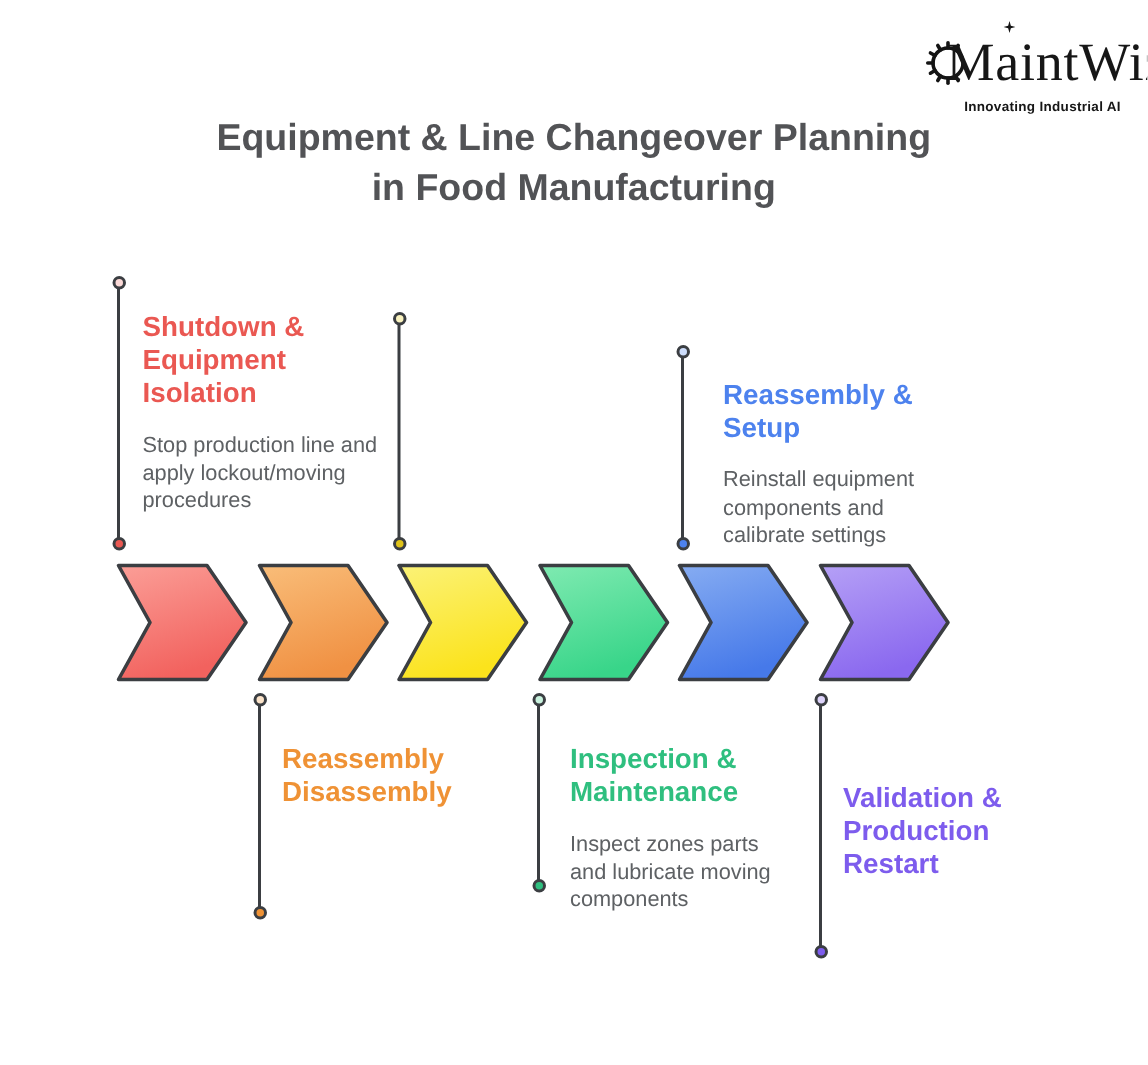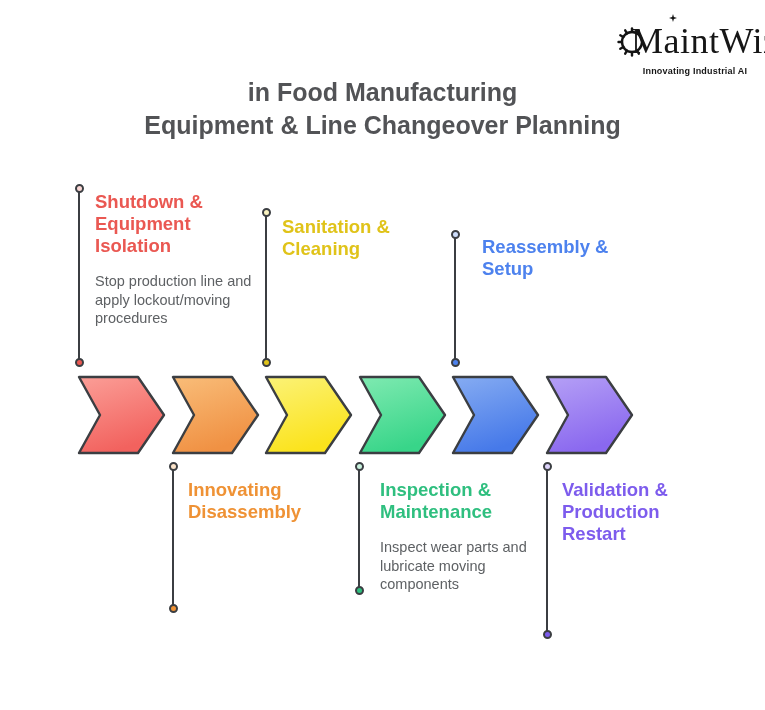--- a/index.html
+++ b/index.html
@@ -32,21 +32,21 @@
   
   .arrow{position:absolute;top:375px;width:90px;height:80px;}
   .arrow polygon{stroke:var(--outline,#3b3e42);stroke-width:2.4;stroke-linejoin:round;}
   .a0{left:77px}.a1{left:171px}.a2{left:264px}.a3{left:358px}.a4{left:451px}.a5{left:545px}
 
   
   .line{position:absolute;width:2.5px;background:var(--outline,#3b3e42);border-radius:2px;}
   .dot{position:absolute;width:5px;height:5px;border:2px solid var(--outline,#3b3e42);border-radius:50%;}
   .dot-top{background:var(--tint,#fff);}
   .dot-bottom{background:var(--c,#999);}
-  .step-text{position:absolute;}
+  .step-text{position:absolute;margin-top:16px;}
   .step-title{font-size:18.5px;line-height:22px;font-weight:700;color:var(--c,#444);margin:0 0 15px 0;}
   .step-desc{font-size:14.5px;line-height:18.5px;color:var(--muted-text,#5e6164);}
 
   .s0 .line{left:77.8px;top:188px;height:174px}
   .s0 .dot-top{left:75px;top:184px}
   .s0 .dot-bottom{left:75px;top:358px}
   .s0 .step-text{left:95px;top:191px;width:165px}
 
   .s1 .line{left:171.8px;top:466px;height:142px}
   .s1 .dot-top{left:169px;top:462px}
@@ -64,21 +64,21 @@
   .s3 .step-text{left:380px;top:479px;width:150px}
 
   .s4 .line{left:453.8px;top:234px;height:128px}
   .s4 .dot-top{left:451px;top:230px}
   .s4 .dot-bottom{left:451px;top:358px}
   .s4 .step-text{left:482px;top:236px;width:150px}
 
   .s5 .line{left:545.8px;top:466px;height:168px}
   .s5 .dot-top{left:543px;top:462px}
   .s5 .dot-bottom{left:543px;top:630px}
-  .s5 .step-text{left:562px;top:479px;width:145px}
+  .s5 .step-text{left:562px;top:505px;width:145px}
 </style>
 </head>
 <body>
 
 <div class="canvas" style="--outline: #3b3e42; --title-text: #525356; --muted-text: #5e6164; --logo-text: #161616;">
 
   <div class="logo">
     <svg class="gear-icon" width="36" height="44" viewBox="0 0 36 44">
       <g stroke="#141414" stroke-width="2.4" fill="none" stroke-linecap="round">
         <circle cx="16" cy="26" r="10"></circle>
@@ -94,22 +94,22 @@
       </g>
     </svg>
     <span class="logo-name">MaintWiz</span>
     <svg class="logo-sparkle" width="8" height="8" viewBox="0 0 8 8">
       <path d="M4 0 L4.9 3.1 L8 4 L4.9 4.9 L4 8 L3.1 4.9 L0 4 L3.1 3.1 Z" fill="#141414"></path>
     </svg>
     <div class="logo-tagline">Innovating Industrial AI</div>
   </div>
 
   <div class="title">
+    <div>Equipment &amp; Line Changeover Planning</div>
     <div>in Food Manufacturing</div>
-    <div>Equipment &amp; Line Changeover Planning</div>
   </div>
 
   <div>
     <div class="arrow a0" style="--c: #ea5852; --tint: #fbd9d7;">
       <svg width="90" height="80" viewBox="0 0 90 80">
         <defs>
             <linearGradient id="g0" x1="0" y1="0" x2="0.35" y2="1">
               <stop offset="0" stop-color="#fb9e97"></stop>
               <stop offset="1" stop-color="#f2625e"></stop>
             </linearGradient>
@@ -182,49 +182,49 @@
       <div class="step-title">Shutdown &amp; Equipment Isolation</div>
       <div class="step-desc">Stop production line and apply lockout/moving procedures</div>
     </div>
   </div>
 
   <div class="step s1" style="--c: #ef9235; --tint: #fbe3c9;">
     <div class="line"></div>
     <div class="dot dot-top"></div>
     <div class="dot dot-bottom"></div>
     <div class="step-text">
-      <div class="step-title">Innovating Disassembly</div>
+      <div class="step-title">Reassembly Disassembly</div>
     </div>
   </div>
 
   <div class="step s2" style="--c: #e0c319; --tint: #faf3c0;">
     <div class="line"></div>
     <div class="dot dot-top"></div>
     <div class="dot dot-bottom"></div>
     <div class="step-text">
-      <div class="step-title">Sanitation &amp; Cleaning</div>
     </div>
   </div>
 
   <div class="step s3" style="--c: #2fbf7f; --tint: #c9f2de;">
     <div class="line"></div>
     <div class="dot dot-top"></div>
     <div class="dot dot-bottom"></div>
     <div class="step-text">
       <div class="step-title">Inspection &amp; Maintenance</div>
-      <div class="step-desc">Inspect wear parts and lubricate moving components</div>
+      <div class="step-desc">Inspect zones parts and lubricate moving components</div>
     </div>
   </div>
 
   <div class="step s4" style="--c: #4d82ee; --tint: #cdddfb;">
     <div class="line"></div>
     <div class="dot dot-top"></div>
     <div class="dot dot-bottom"></div>
     <div class="step-text">
       <div class="step-title">Reassembly &amp; Setup</div>
+      <div class="step-desc">Reinstall equipment components and calibrate settings</div>
     </div>
   </div>
 
   <div class="step s5" style="--c: #7d5ced; --tint: #ddd3fa;">
     <div class="line"></div>
     <div class="dot dot-top"></div>
     <div class="dot dot-bottom"></div>
     <div class="step-text">
       <div class="step-title">Validation &amp; Production Restart</div>
     </div>

